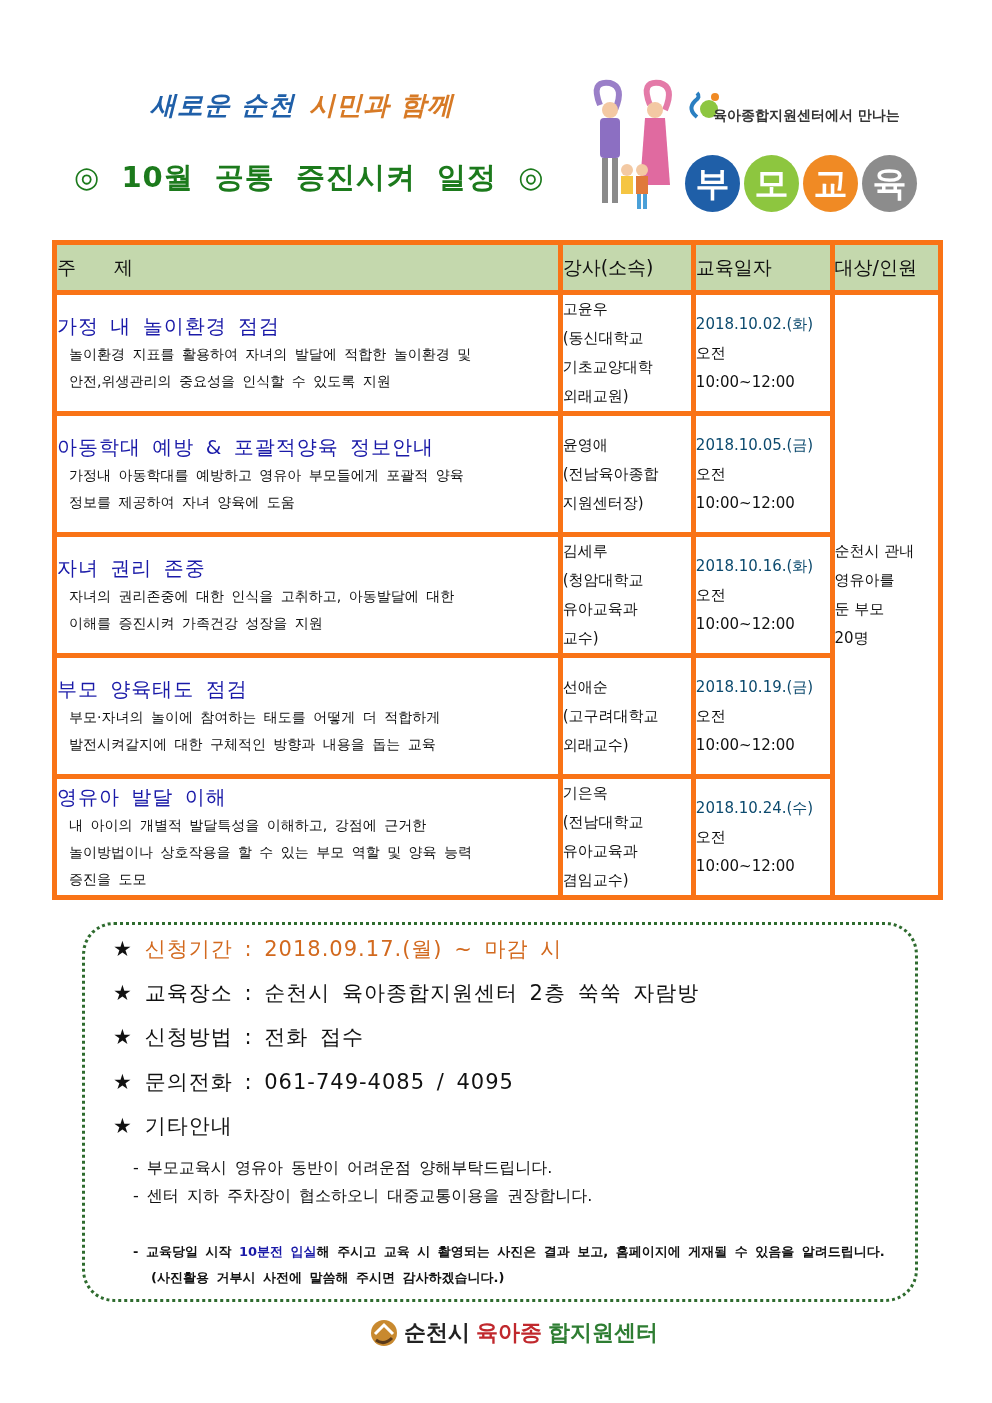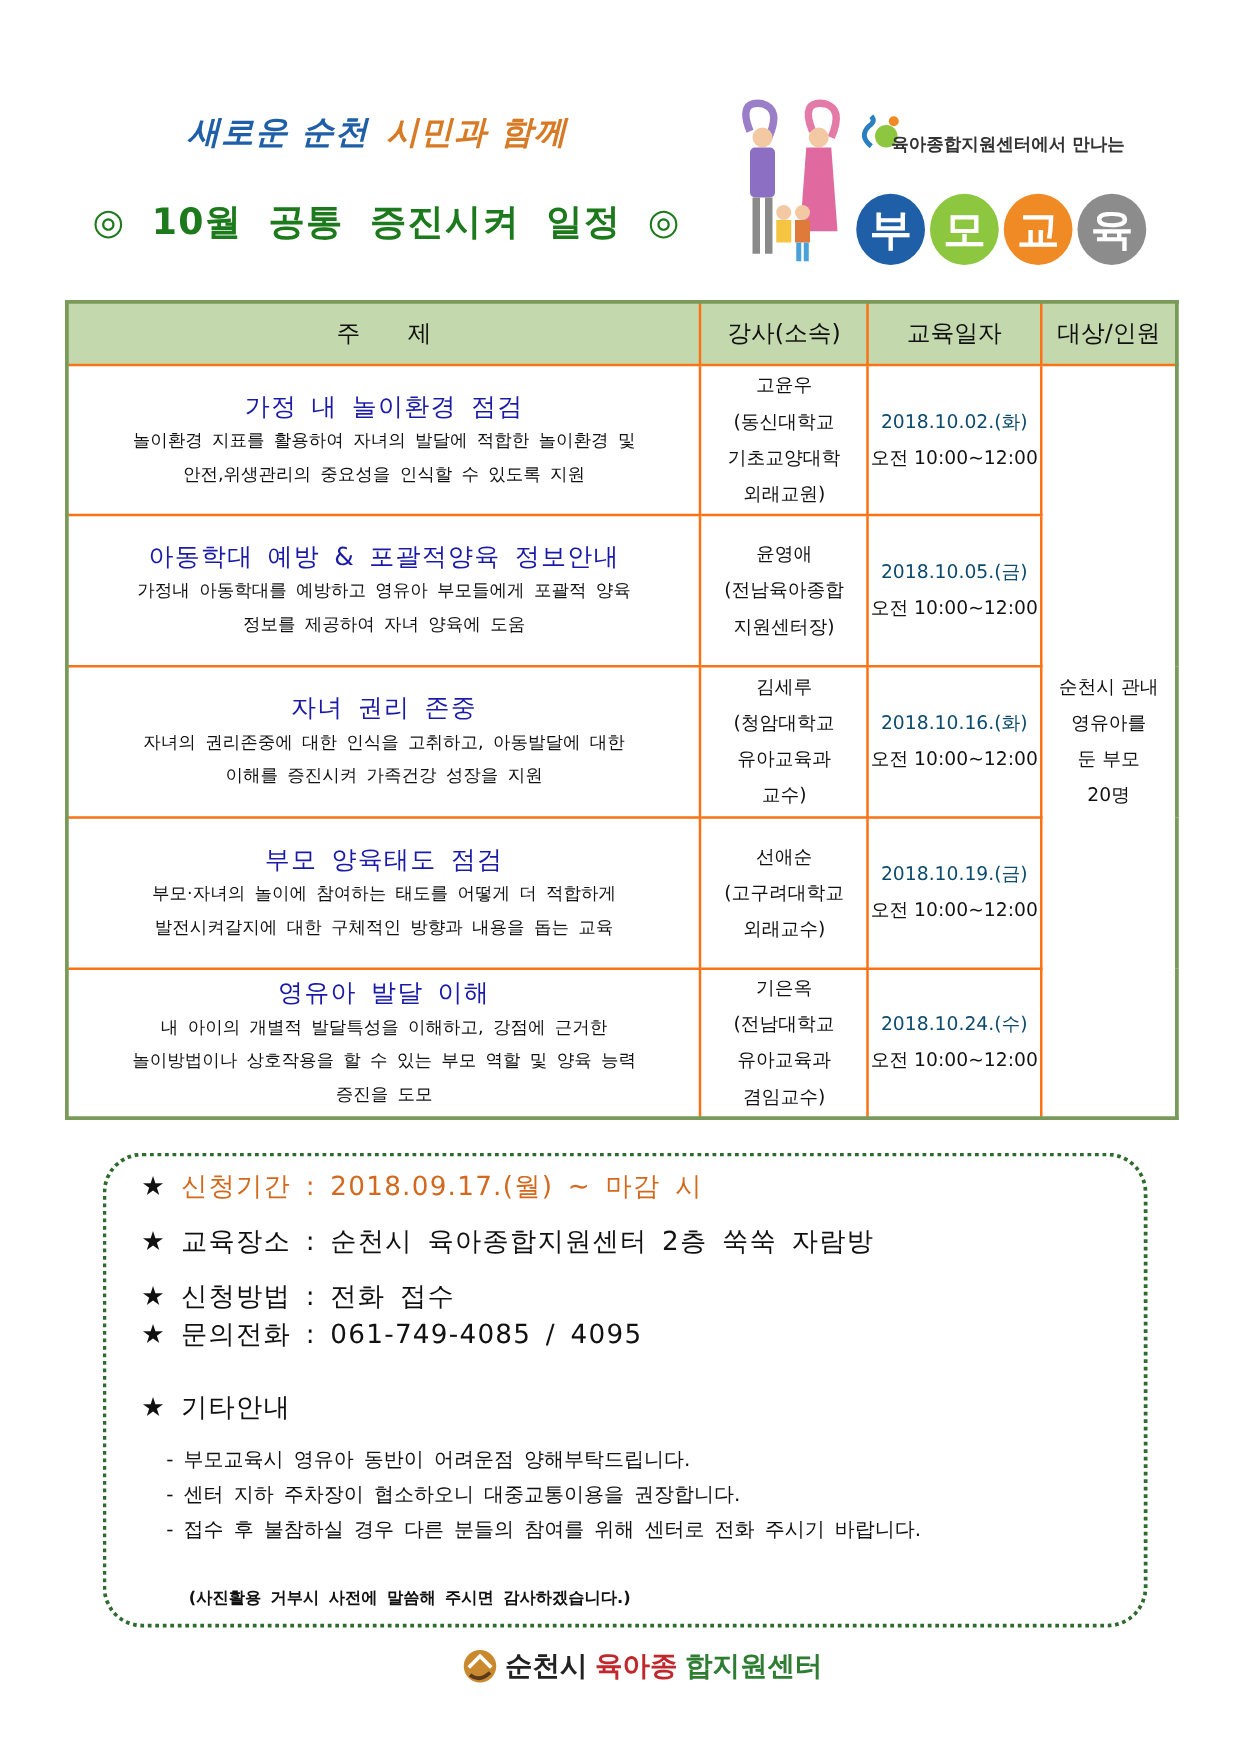--- a/index.html
+++ b/index.html
@@ -13,21 +13,21 @@
   .doc-title { position: absolute; left: 74px; top: 158px; font-size: 29px; font-weight: bold; color: #1c7a1c; word-spacing: 10px; letter-spacing: 1px; }
 
   .banner { position: absolute; left: 585px; top: 75px; width: 345px; height: 145px; }
   .banner .family { position: absolute; left: 0; top: 0; width: 95px; height: 140px; }
   .banner .sub { position: absolute; left: 103px; top: 32px; font-size: 14px; color: #333; font-weight: bold; }
   .banner .logo-mark { position: absolute; left: 100px; top: 12px; width: 40px; height: 40px; }
   .banner .circles { position: absolute; left: 100px; top: 80px; display: flex; gap: 4px; }
   .banner .circle { width: 55px; height: 57px; border-radius: 50%; color: #fff; font-size: 34px; font-weight: bold; display: flex; align-items: center; justify-content: center; }
 
   table.schedule { position: absolute; left: 52px; top: 240px; width: 891px; border-collapse: collapse; border: 3px solid #7a9a5a; }
-  table.schedule th, table.schedule td { border: 2px solid #f97316; text-align: center; vertical-align: middle; }
+  table.schedule th, table.schedule td { border: 5px solid #f97316; text-align: left; vertical-align: middle; }
   table.schedule th { background: #c4d8ad; font-weight: normal; font-size: 19px; height: 50px; color: #111; }
   table.schedule td { font-size: 15px; line-height: 29px; color: #111; }
   .topic-title { color: #1a1aa8; font-size: 20px; line-height: 30px; letter-spacing: 1px; word-spacing: 4px; }
   .topic-desc { font-size: 14px; line-height: 27px; word-spacing: 3px; padding: 0 12px; }
   .date { color: #0c4a6e; }
   .time { color: #111; }
   .col-topic { width: 509px; }
   .col-lect { width: 134px; }
   .col-date { width: 139px; }
   .col-target { width: 109px; }
@@ -193,29 +193,31 @@
 <div class="info-box">
   <div class="info-row orange" style="top:10px;">
     <span class="star">★</span><span>신청기간 : 2018.09.17.(월) ~ 마감 시</span>
   </div>
   <div class="info-row" style="top:54px;">
     <span class="star">★</span><span>교육장소 : 순천시 육아종합지원센터 2층 쑥쑥 자람방</span>
   </div>
   <div class="info-row" style="top:98px;">
     <span class="star">★</span><span>신청방법 : 전화 접수</span>
   </div>
-  <div class="info-row" style="top:128px;">
+  <div class="info-row" style="top:143px;">
     <span class="star">★</span><span>문의전화 : 061-749-4085 / 4095</span>
   </div>
   <div class="info-row" style="top:187px;">
     <span class="star">★</span><span>기타안내</span>
   </div>
   <div class="note" style="top:233px;">- 부모교육시 영유아 동반이 어려운점 양해부탁드립니다.</div>
   <div class="note" style="top:261px;">- 센터 지하 주차장이 협소하오니 대중교통이용을 권장합니다.</div>
-  <div class="note" style="top:289px;">- 접수 후 불참하실 경우 다른 분들의 참여를 위해 센터로 전화 주시기 바랍니다.</div>
+  <div class="note small" style="top:318px;">
+    <span>- 교육당일 시작 </span><span class="blue">10분전 입실</span><span>해 주시고 교육 시 촬영되는 사진은 결과 보고, 홈페이지에 게재될 수 있음을 알려드립니다.</span>
+  </div>
   <div class="note small" style="top:344px; left:66px;">(사진활용 거부시 사전에 말씀해 주시면 감사하겠습니다.)</div>
 </div>
 
 <div class="footer-logo">
   <svg class="mark" viewBox="0 0 28 30">
     <circle cx="14" cy="15" r="13" fill="#c8892f"></circle>
     <path d="M5 16 L14 7 L23 16" fill="none" stroke="#fff" stroke-width="3"></path>
     <path d="M6 22 Q14 28 22 20" fill="none" stroke="#5a3a1a" stroke-width="3"></path>
   </svg>
   <span class="f1">순천시</span>

